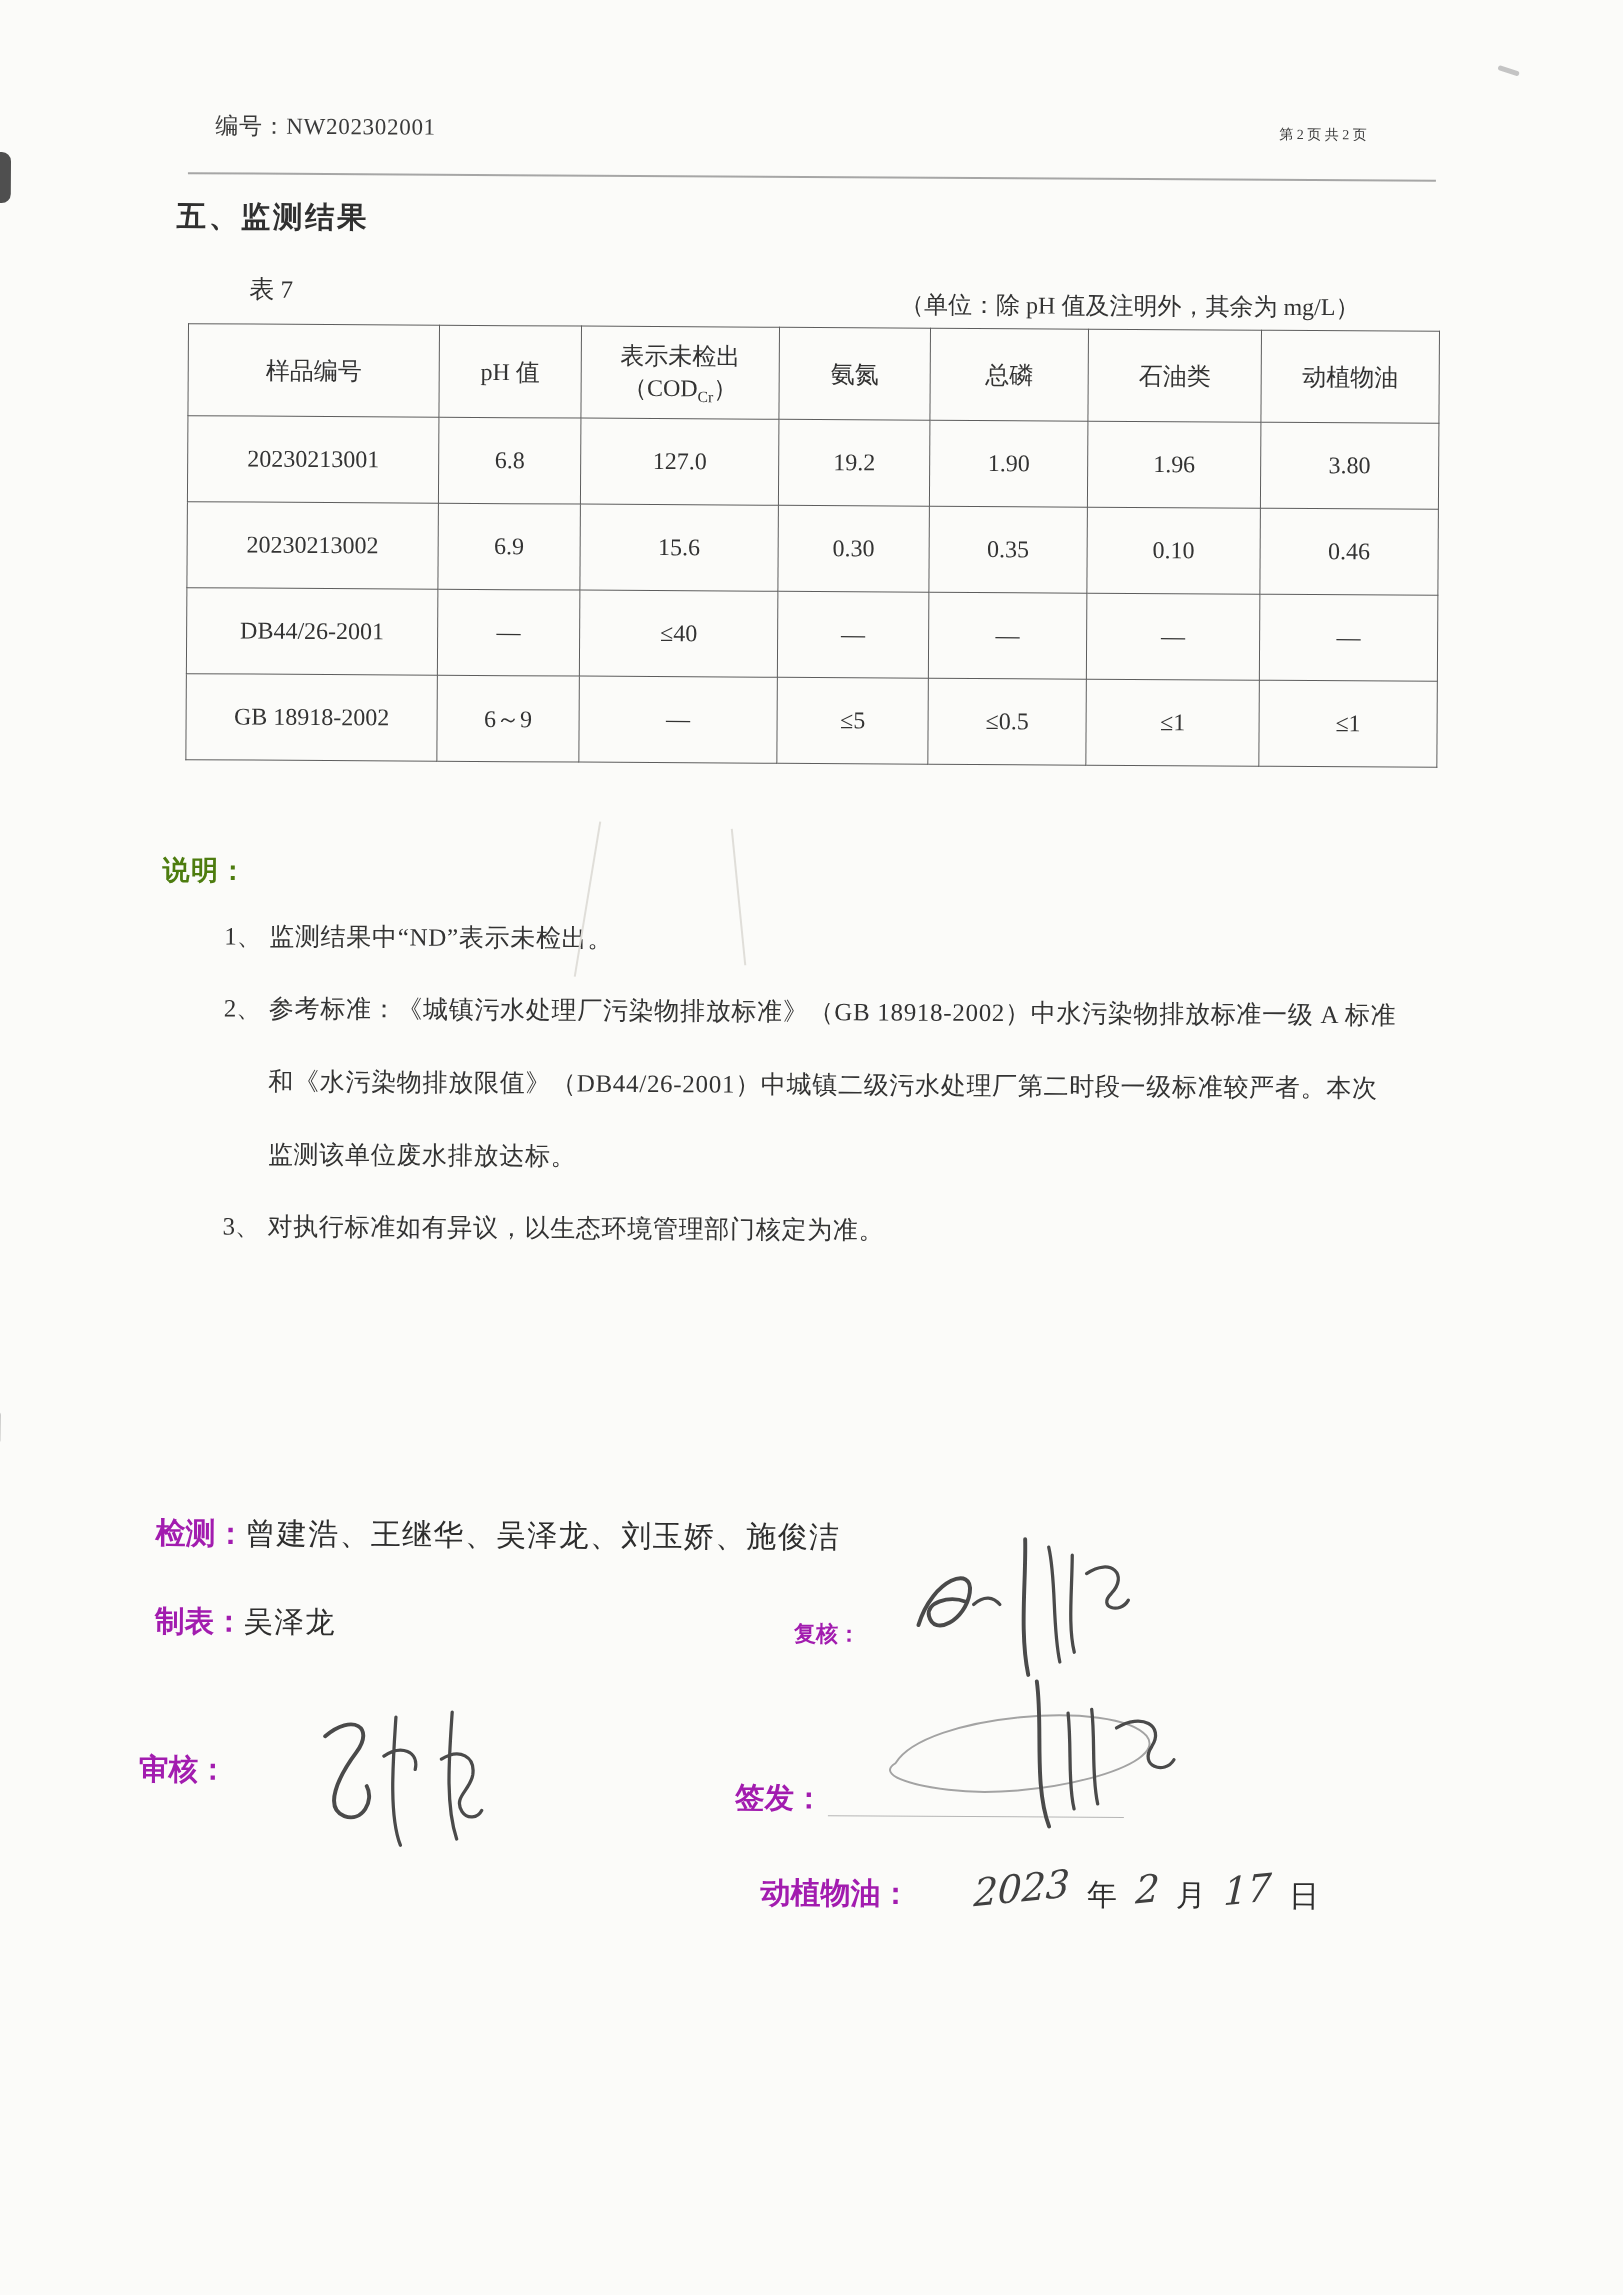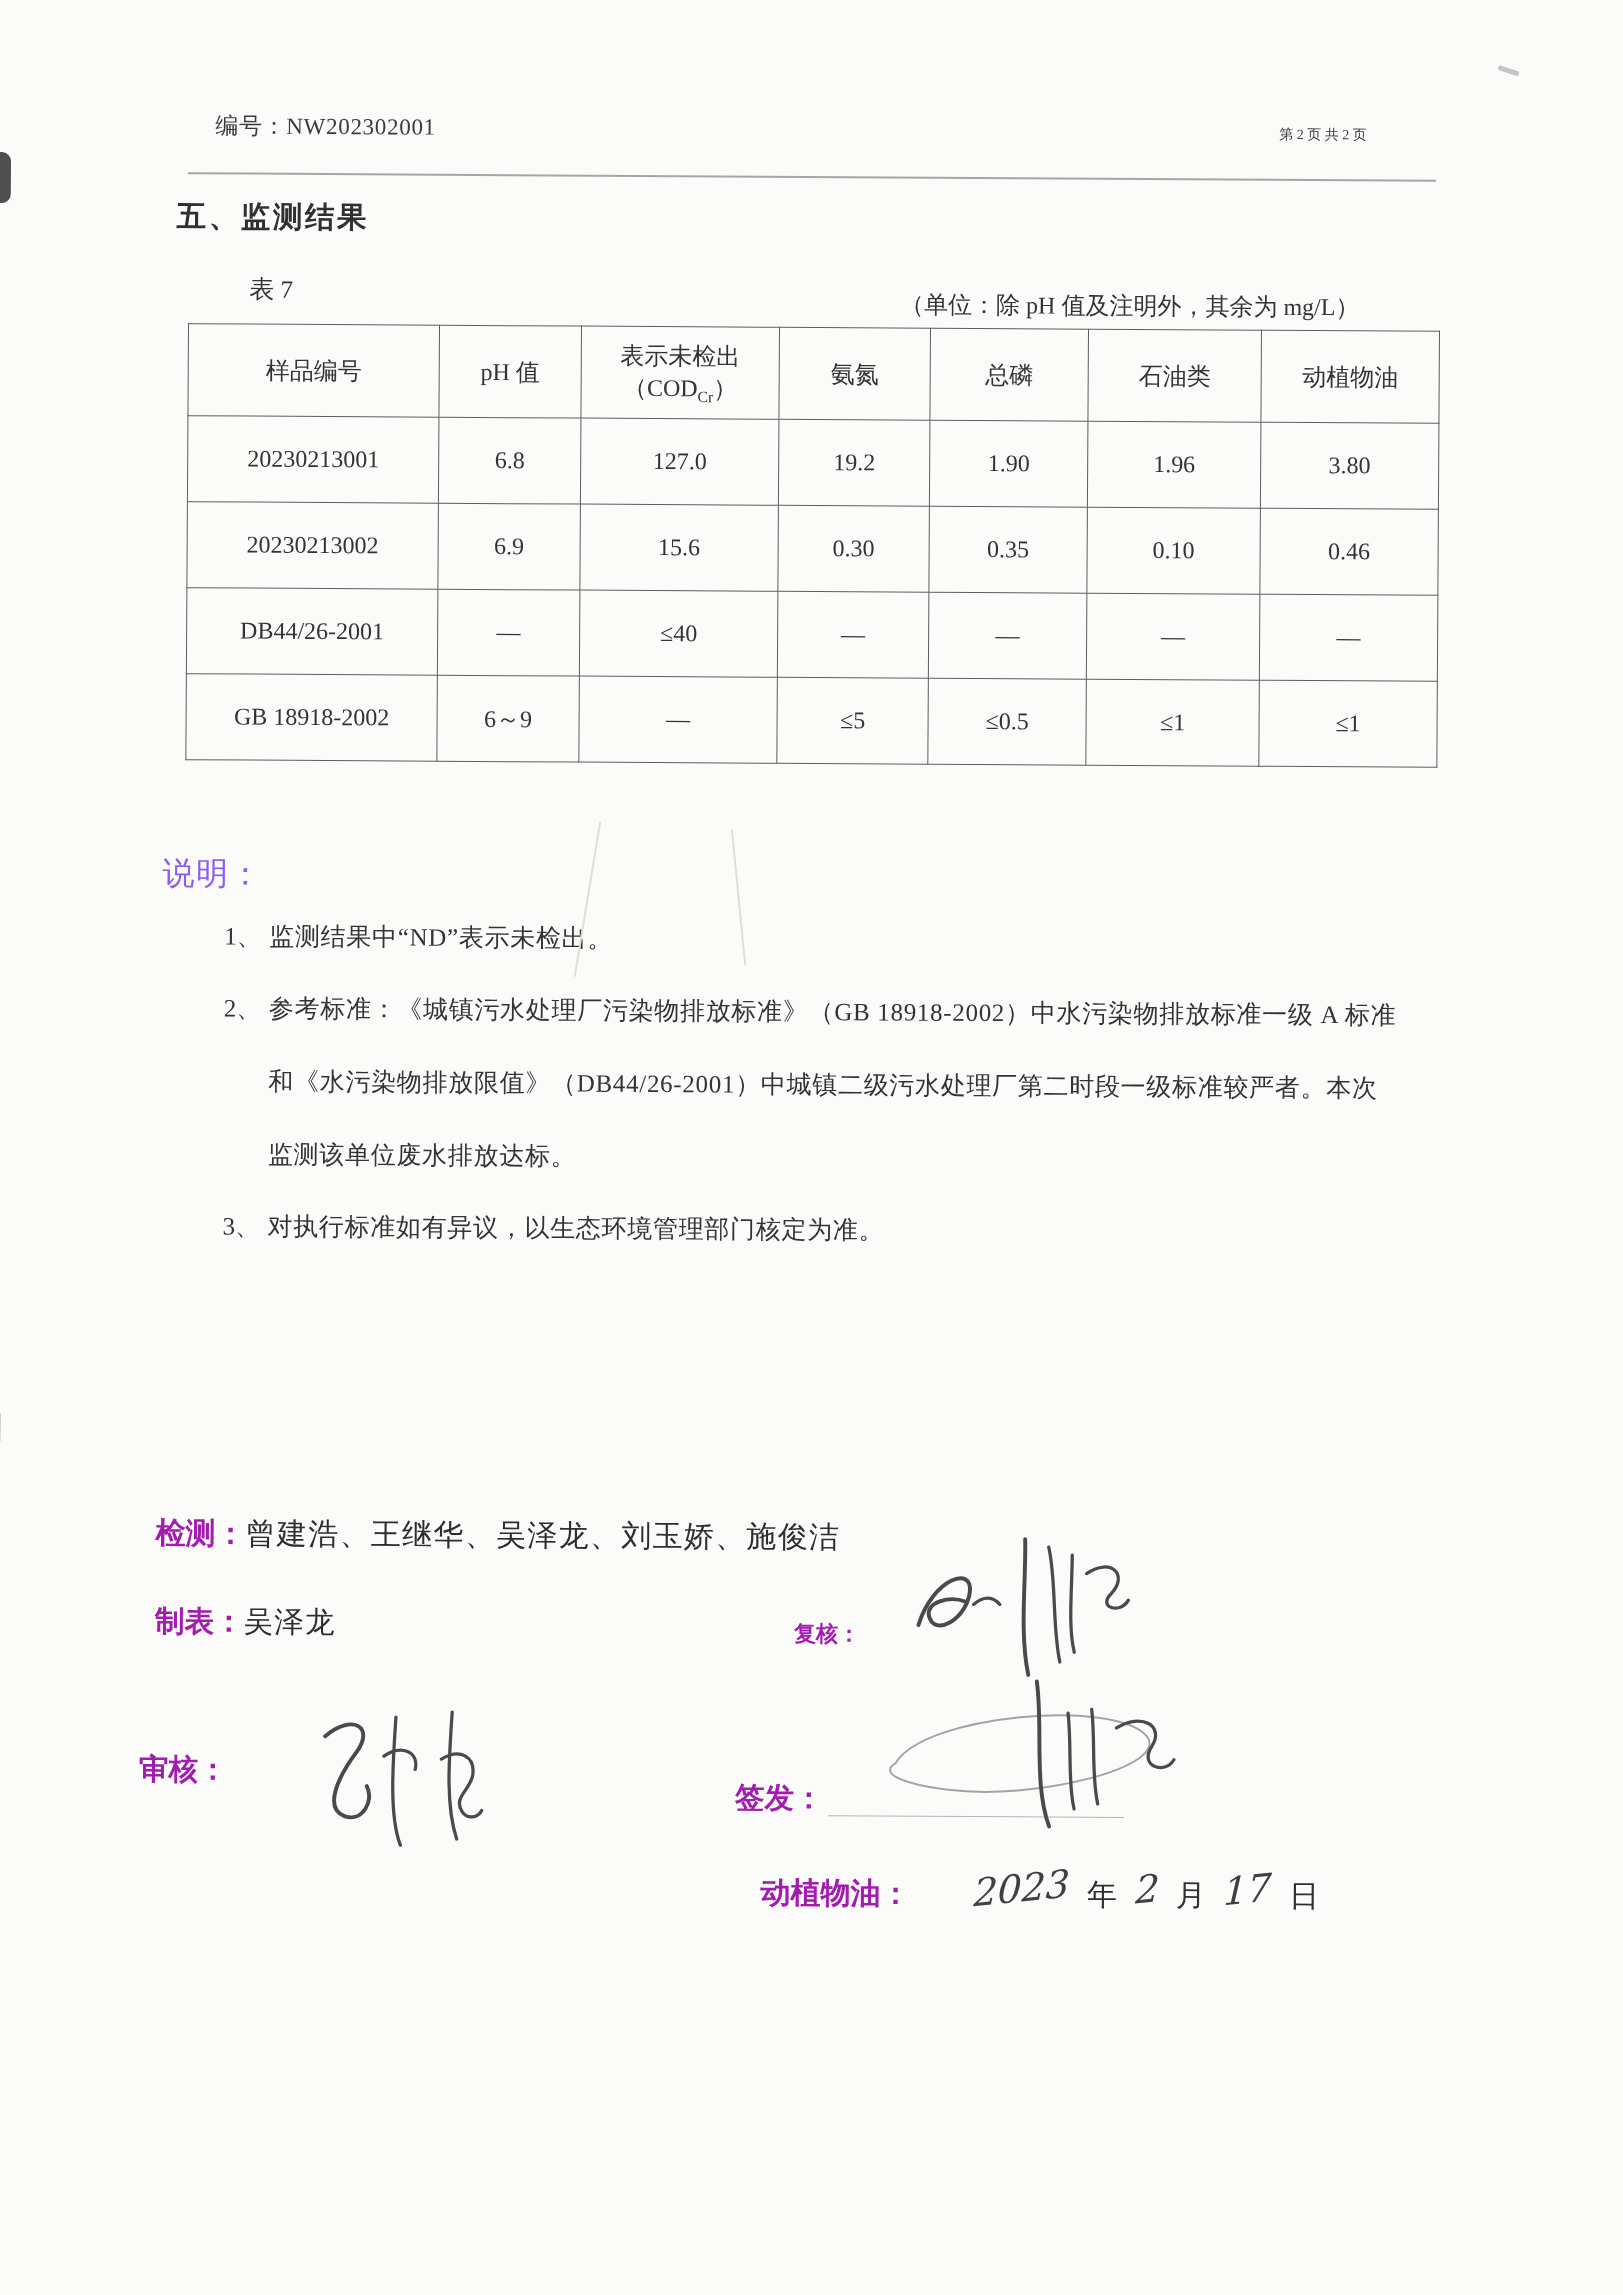--- a/index.html
+++ b/index.html
@@ -26,21 +26,21 @@
   }
   table.results th, table.results td{
     border:1.3px solid #5d5d5d;
     font-weight:normal;text-align:center;vertical-align:middle;
     font-size:24px;color:#333;padding:0;
   }
   table.results thead tr{height:92px;}
   table.results tbody tr{height:86px;}
   table.results sub{font-size:15.7px;}
 
-  .notes-label{left:168px;top:855px;font-size:32px;font-weight:normal;color:#8b5cf6;letter-spacing:1.3px;}
+  .notes-label{left:168px;top:855px;font-size:27px;font-weight:bold;color:#4d7c0f;letter-spacing:1.3px;}
   .note-no{position:absolute;font-size:25px;color:#333;}
   .note-line{position:absolute;font-size:25px;color:#333;letter-spacing:0.7px;}
 
   .sign-label{font-weight:bold;color:#a21caf;}
   .testers-row{left:165px;top:1516px;font-size:30px;}
   .testers-row .names{font-weight:normal;letter-spacing:1.3px;}
   .prepared-row{left:165px;top:1605px;font-size:29.5px;}
   .prepared-row .names{font-weight:normal;letter-spacing:1.3px;}
   .review-label{left:804px;top:1618px;font-size:22px;}
   .audit-label{left:150px;top:1753px;font-size:29.5px;}

